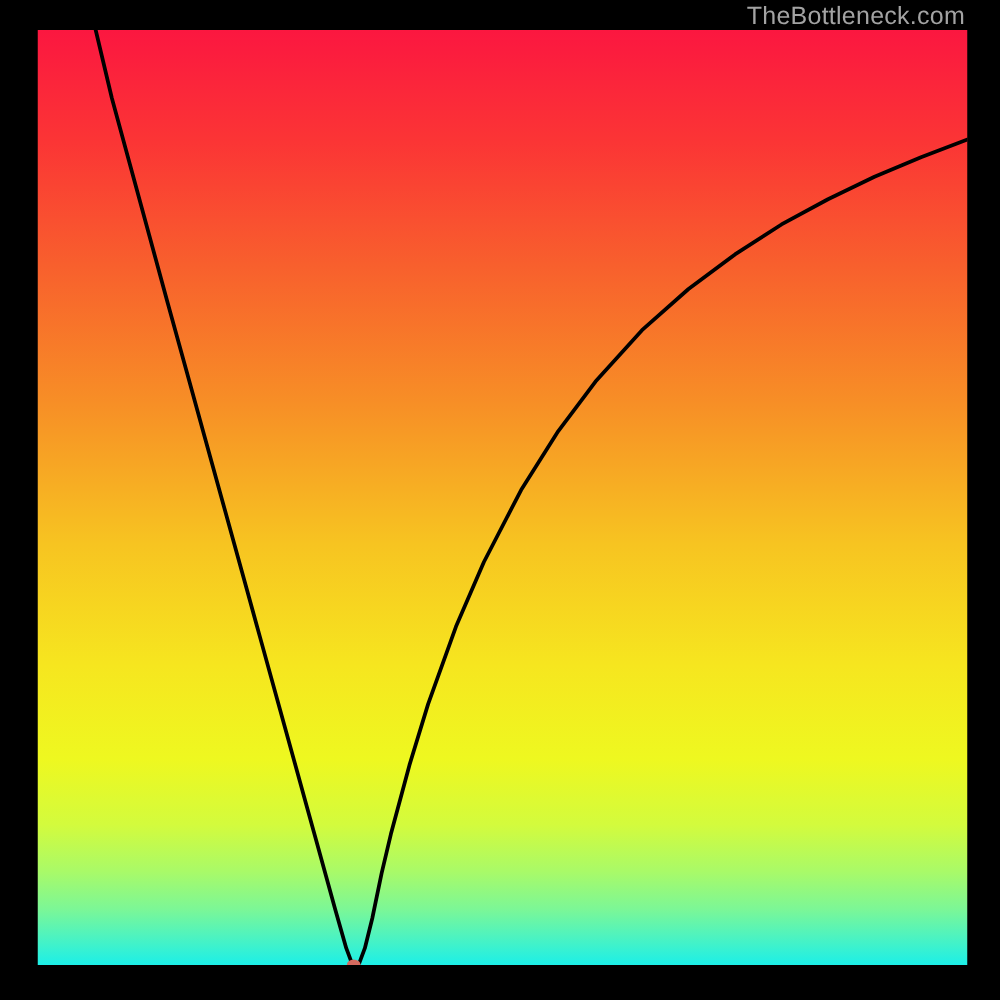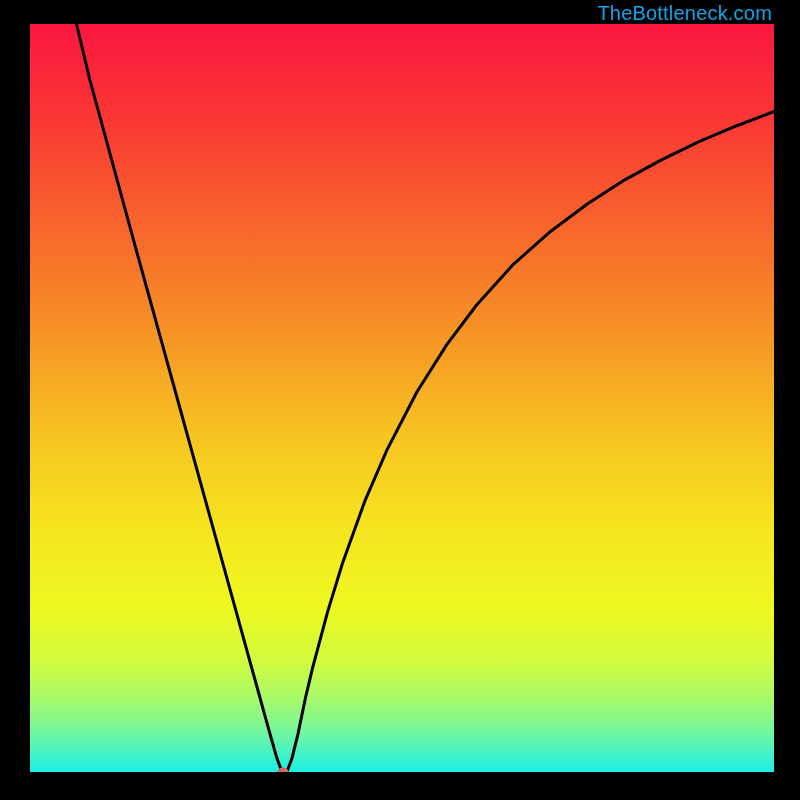--- a/index.html
+++ b/index.html
@@ -14,21 +14,21 @@
   .container {
     position: relative;
     width: 800px;
     height: 800px;
     background: #000;
   }
   .watermark {
     position: absolute;
     top: 2px;
     right: 28px;
-    color: #0ea5e9;
+    color: #a3a3a3;
     font-size: 20px;
     font-weight: 500;
     letter-spacing: 0.2px;
     z-index: 5;
   }
   svg {
     display: block;
   }
 </style>
 </head>

